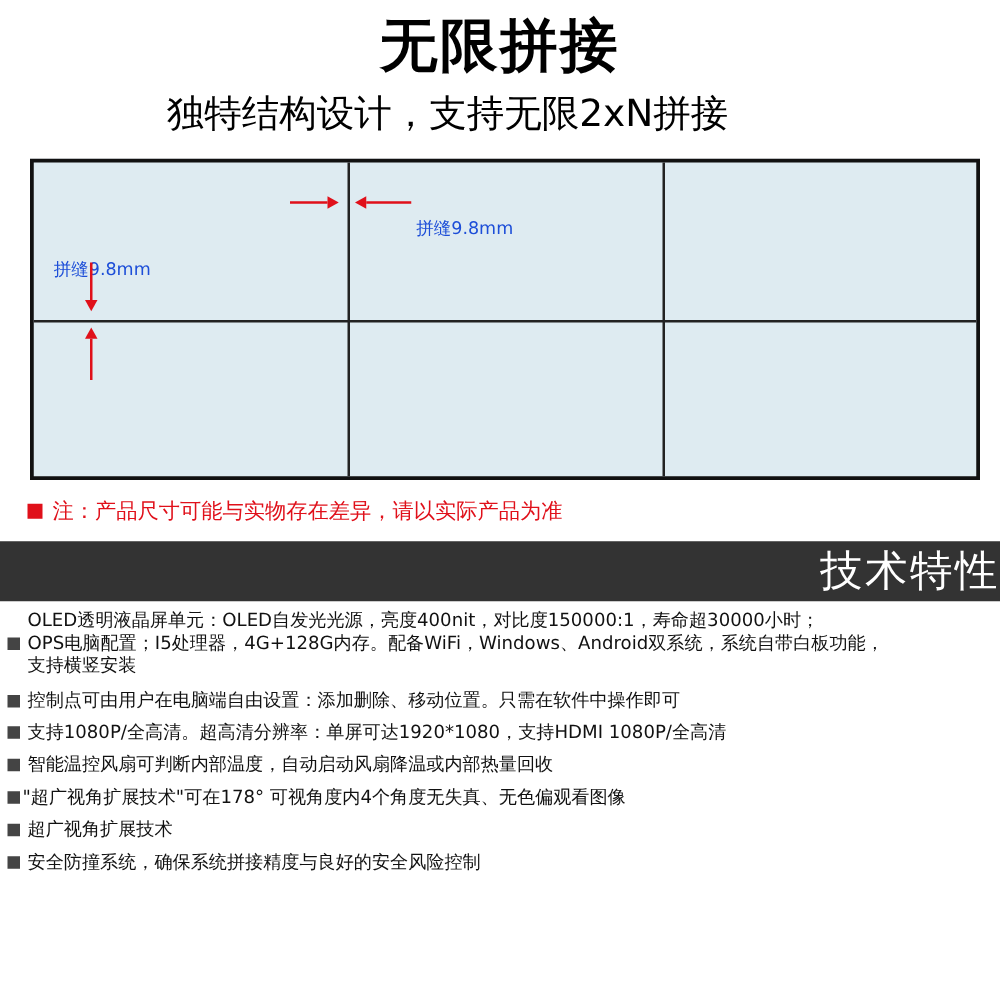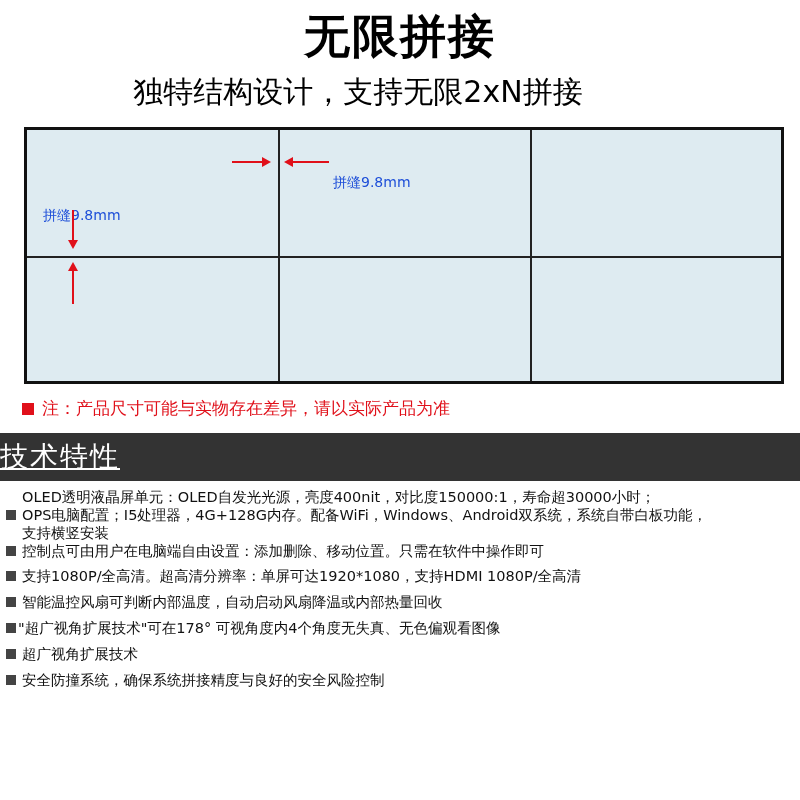--- a/index.html
+++ b/index.html
@@ -17,21 +17,21 @@
   .lbl { position:absolute; font-size:14px; white-space:nowrap; }
   .arrow-h { position:absolute; height:2px; background:#e0101a; }
   .arrow-v { position:absolute; width:2px; background:#e0101a; }
   .tri-r { position:absolute; width:0; height:0; border-top:5px solid transparent; border-bottom:5px solid transparent; border-left:9px solid #e0101a; }
   .tri-l { position:absolute; width:0; height:0; border-top:5px solid transparent; border-bottom:5px solid transparent; border-right:9px solid #e0101a; }
   .tri-d { position:absolute; width:0; height:0; border-left:5px solid transparent; border-right:5px solid transparent; border-top:9px solid #e0101a; }
   .tri-u { position:absolute; width:0; height:0; border-left:5px solid transparent; border-right:5px solid transparent; border-bottom:9px solid #e0101a; }
   .note { position:absolute; left:22px; top:397px; font-size:17px; color:#e0101a; display:flex; align-items:center; }
   .note .sq { width:12px; height:12px; background:#e0101a; margin-right:8px; }
   .band { position:absolute; left:0; top:433px; width:800px; height:48px; background:#333333; }
-  .band-title { width:100%; text-align:left; color:#fff; font-size:28px; line-height:48px; letter-spacing:2px;text-decoration:underline; }
+  .band-title { width:100%; text-align:right; color:#fff; font-size:34px; line-height:48px; letter-spacing:2px; }
   .features { position:absolute; left:6px; top:488px; width:790px; }
   .feat { display:flex; align-items:flex-start; font-size:14.5px; line-height:18px; color:#111; }
   .feat .bul { width:10px; height:10px; background:#444; margin:4px 6px 0 0; flex:none; }
   .feat .txt { white-space:pre-line; }
 </style>
 </head>
 <body>
 
 <div class="title">无限拼接</div>
 <div class="subtitle">独特结构设计，支持无限2xN拼接</div>
@@ -57,21 +57,21 @@
 <div class="note">
   <span class="sq"></span>
   <span>注：产品尺寸可能与实物存在差异，请以实际产品为准</span>
 </div>
 
 <div class="band">
   <div class="band-title">技术特性</div>
 </div>
 
 <div class="features">
-  <div class="feat" style="">
+  <div class="feat" style="margin-bottom:10px">
     <span class="bul" style="margin-top:22px"></span>
     <span class="txt">OLED透明液晶屏单元：OLED自发光光源，亮度400nit，对比度150000:1，寿命超30000小时；
 OPS电脑配置；I5处理器，4G+128G内存。配备WiFi，Windows、Android双系统，系统自带白板功能，
 支持横竖安装</span>
   </div>
   <div class="feat" style="margin-bottom:7px">
     <span class="bul"></span>
     <span class="txt">控制点可由用户在电脑端自由设置：添加删除、移动位置。只需在软件中操作即可</span>
   </div>
   <div class="feat" style="margin-bottom:8px">

